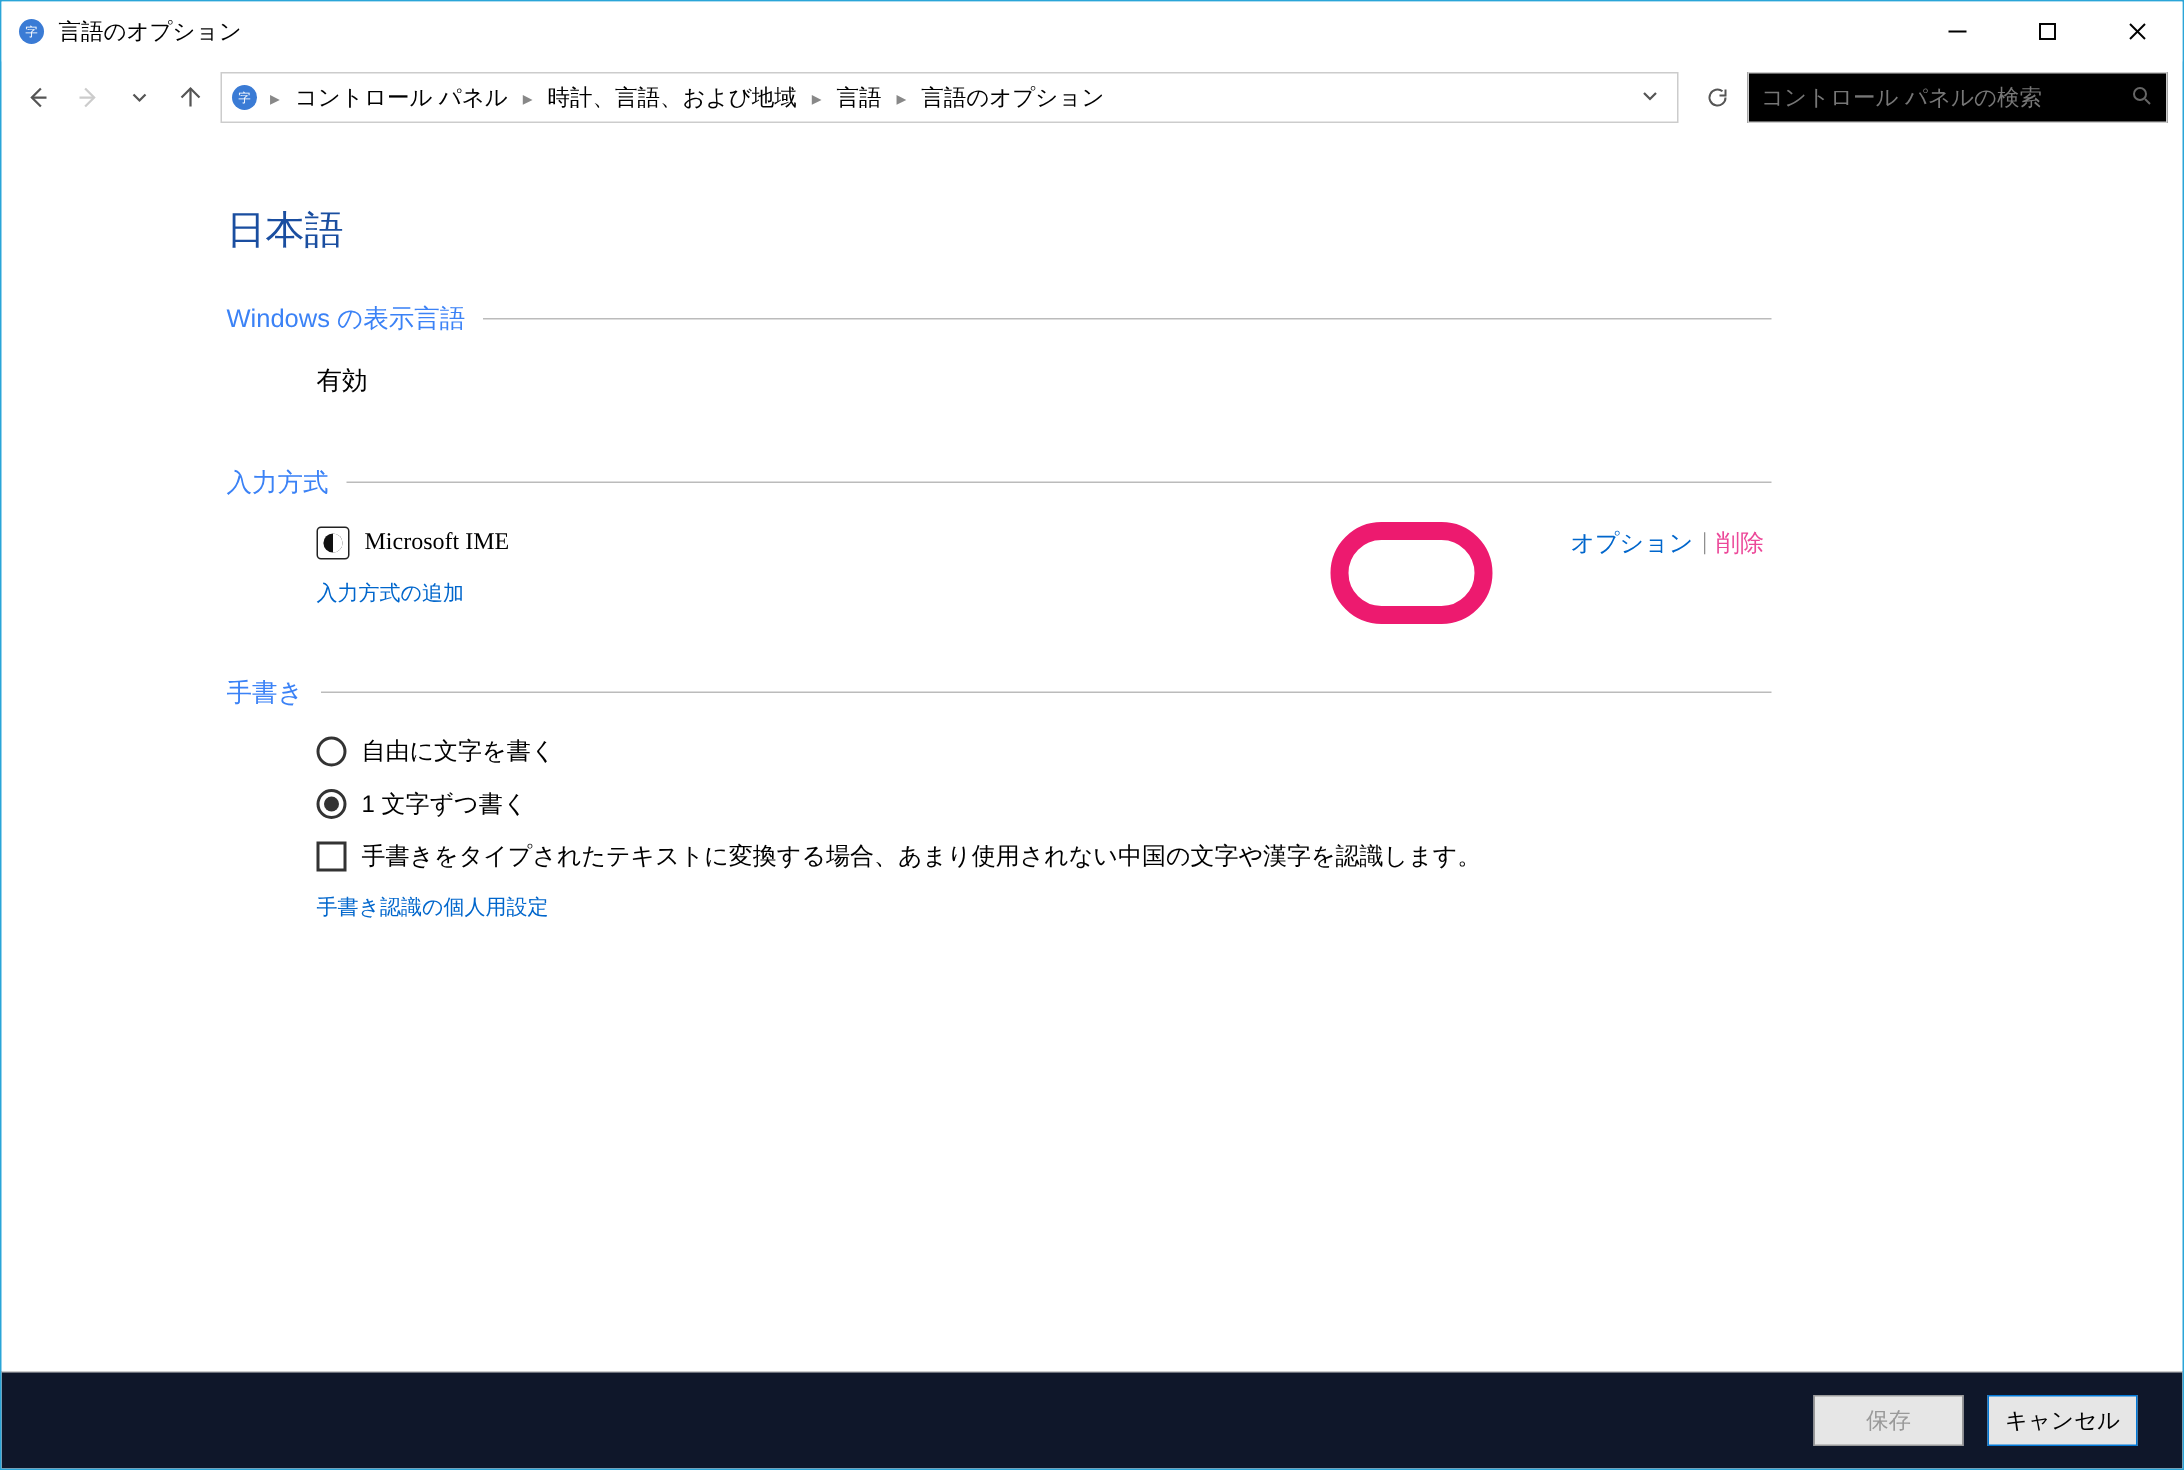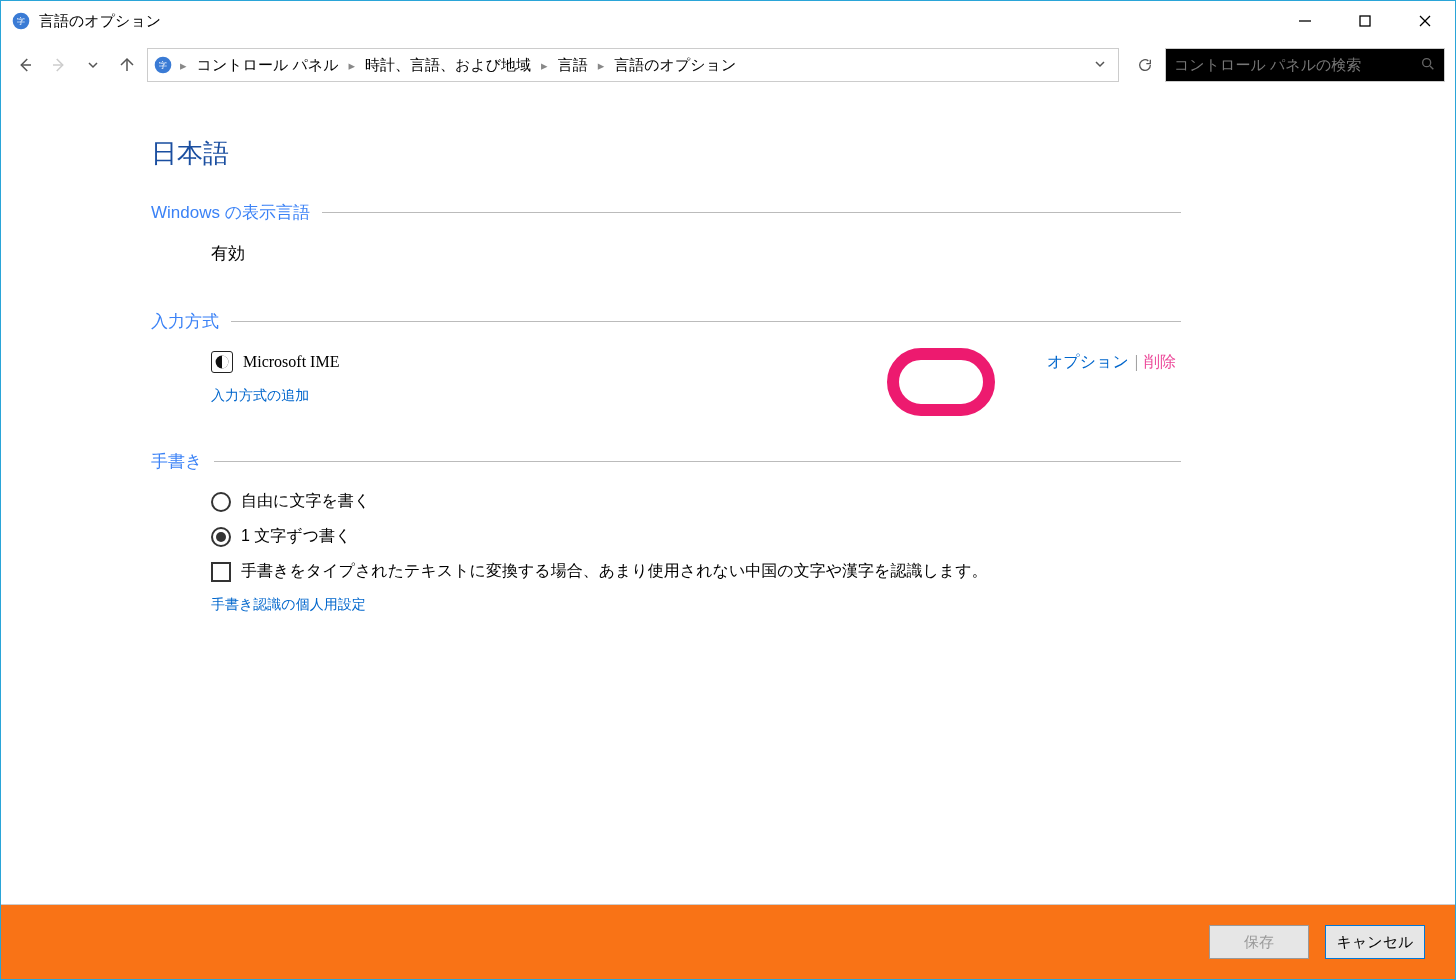--- a/index.html
+++ b/index.html
@@ -96,21 +96,21 @@
       width: 1030px;
     }
     .section-header {
       display:flex; align-items:center;
       gap:12px;
       margin-bottom:18px;
     }
     .section-title { font-size:17px; color:#3b82f6; white-space:nowrap;}
     .section-line { flex:1; height:1px; background:#bbb; }
     .indent { padding-left: 60px; }
-    .row { display:flex; align-items:center; margin-bottom:14px;}
+    .row { display:flex; align-items:flex-start; margin-bottom:14px;}
     .ime-icon {
       width:22px; height:22px; border:1px solid #222; border-radius:3px;
       margin-right:10px; display:inline-flex; align-items:center; justify-content:center;
       font-weight:bold; font-size:13px;
       background:#fff;
     }
     .link { color:#0066cc; cursor:pointer; }
     .link.disabled { color:#ec4899; cursor:default;}
     .ime-row { display:flex; align-items:center; width:965px;font-family:Liberation Serif, serif;}
     .ime-actions { margin-left:auto; display:flex; align-items:center; gap:6px; font-size:16px;}
@@ -128,25 +128,25 @@
     .highlight-ring {
       position:absolute;
       border: 12px solid #ed1a6f;
       border-radius: 40px;
       pointer-events:none;
     }
     
     .footer {
       position:absolute;
       bottom:0; left:0; right:0;
-      height:75px;
+      height:65px;
       border-top:1px solid #ccc;
       display:flex; align-items:center; justify-content:flex-end;
       padding-right:30px; gap:16px;
-      background:#f97316;
+      background:#0f172a;
     }
     .btn {
       min-width:100px; height:34px;
       border:1px solid #999;
       background:#e6e6e6;
       display:flex; align-items:center; justify-content:center;
       font-size:15px;
       cursor:pointer;
     }
     .btn.disabled { color:#999; cursor:default; }

